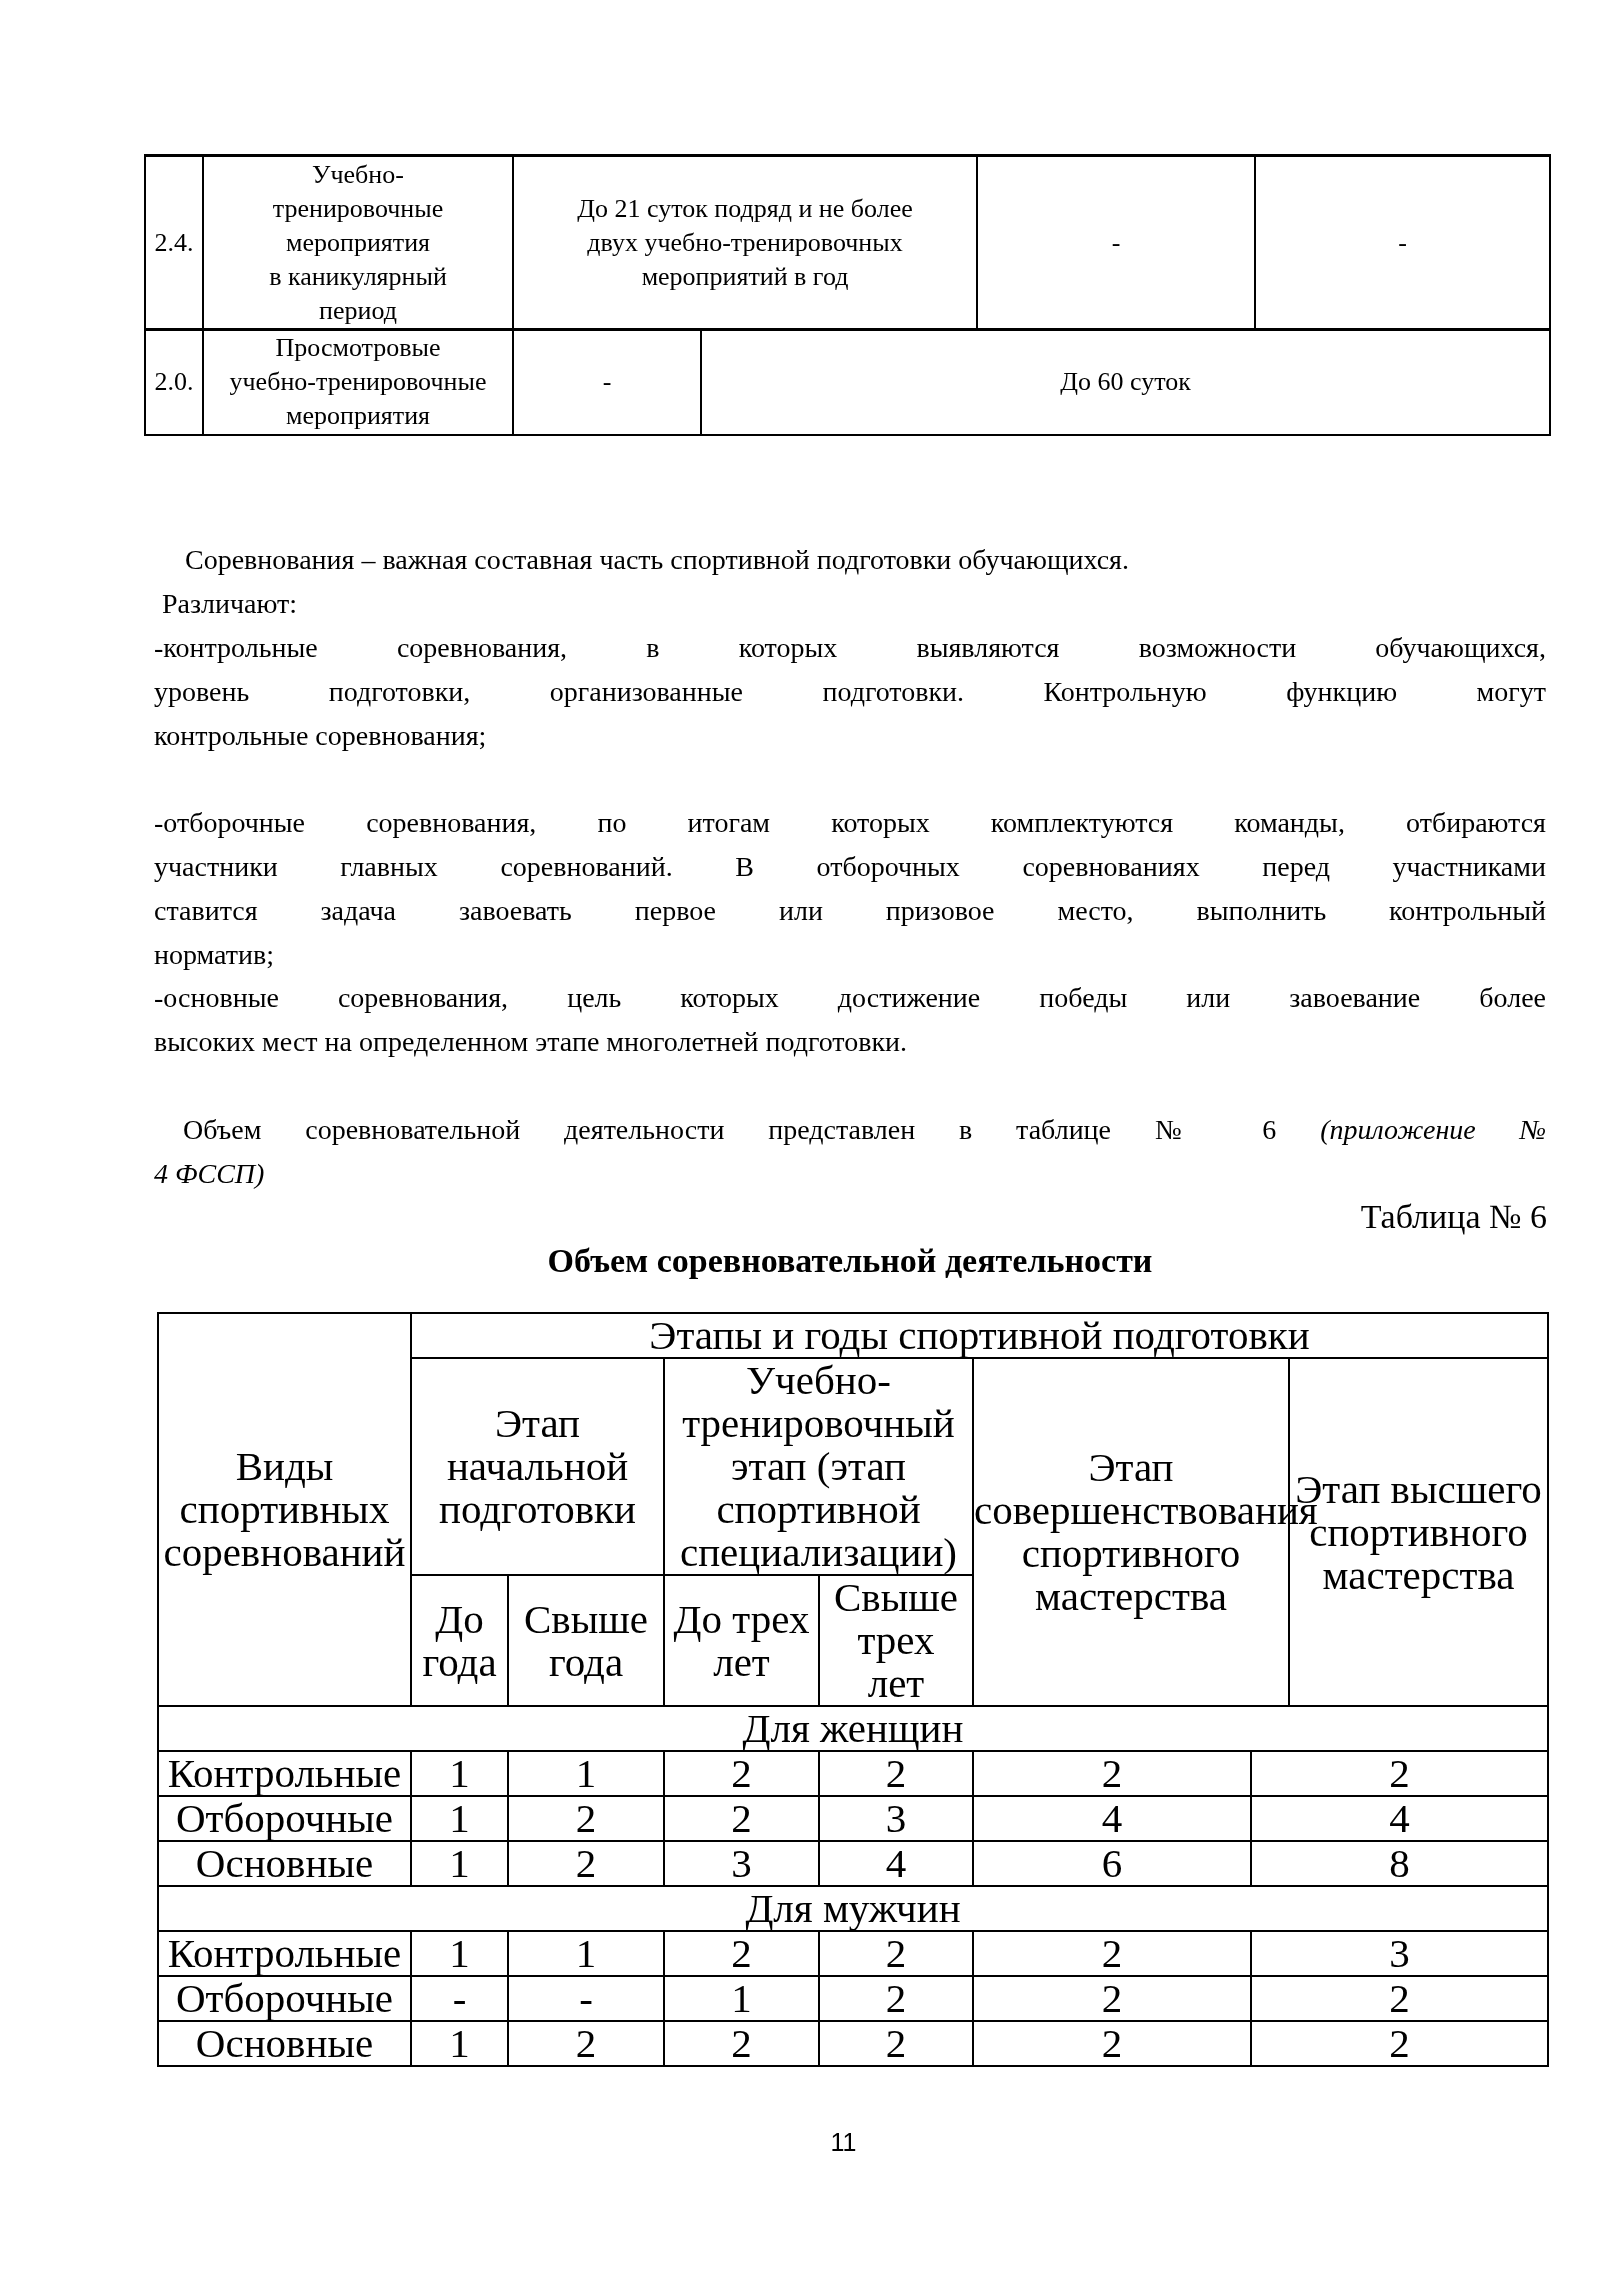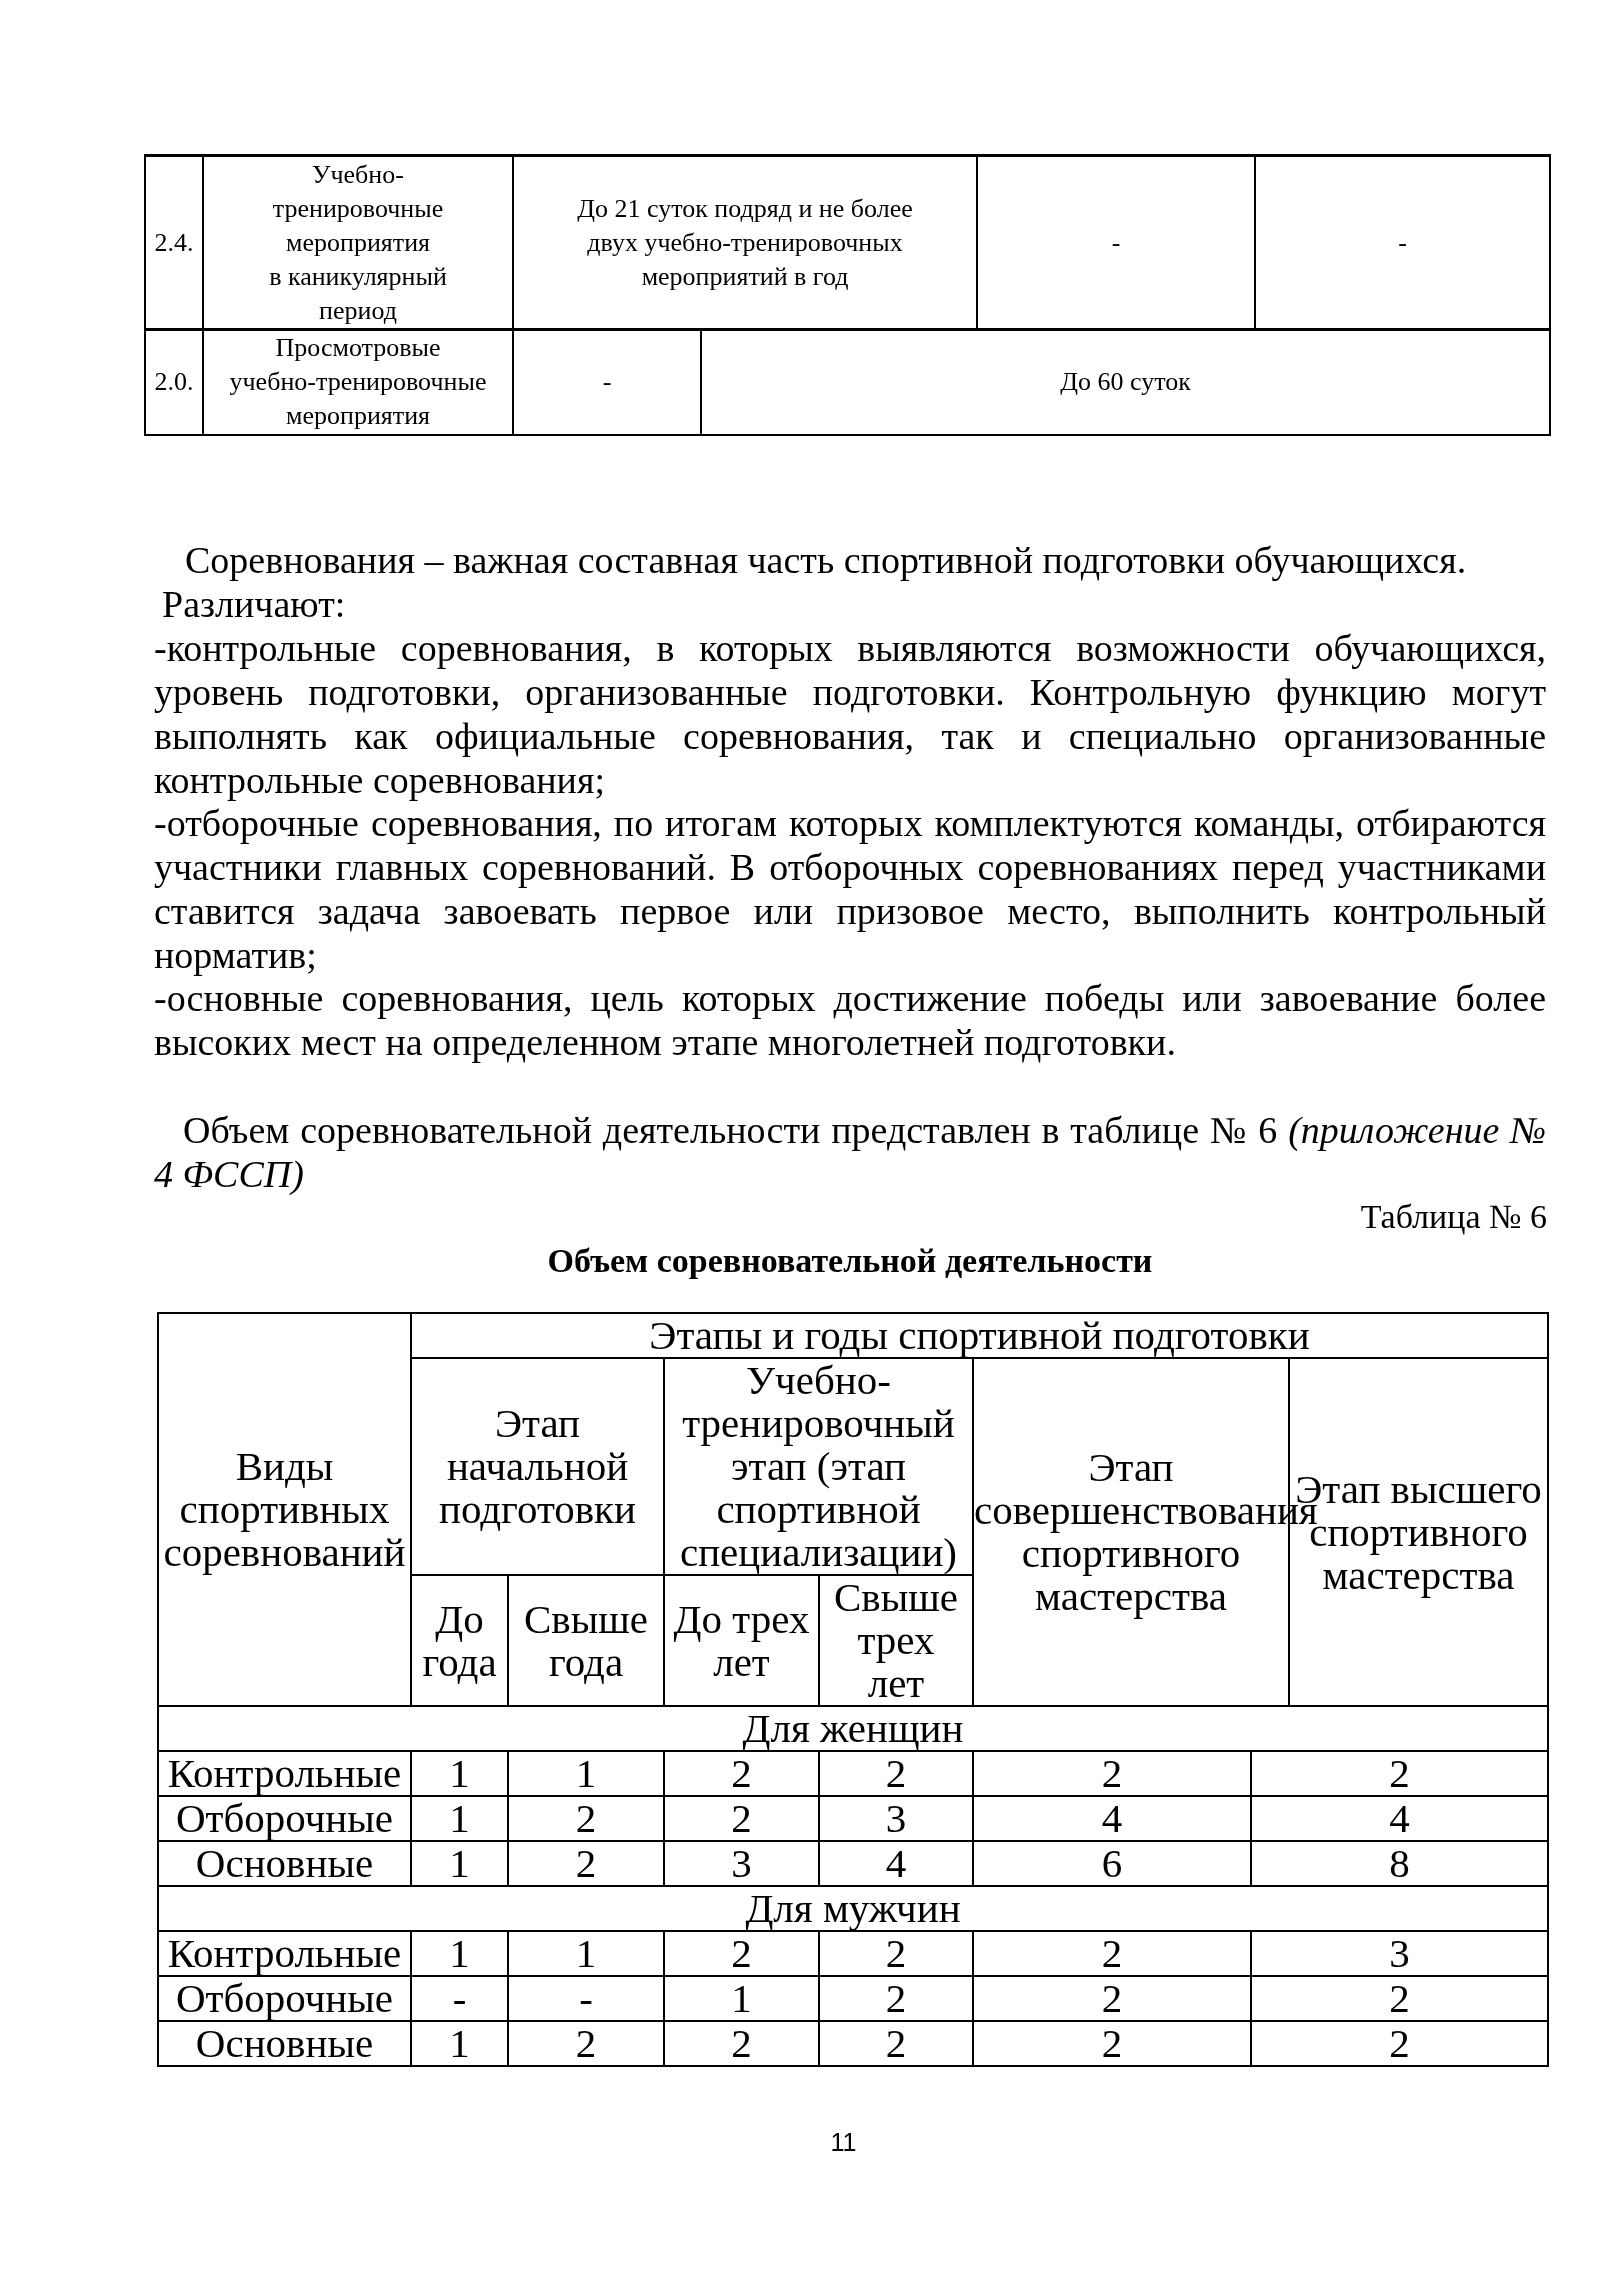--- a/index.html
+++ b/index.html
@@ -3,21 +3,21 @@
 <meta charset="utf-8">
 <style>
   html,body{margin:0;padding:0;background:#fff;}
   body{width:1623px;height:2295px;position:relative;overflow:hidden;font-family:"Liberation Serif","DejaVu Serif",serif;color:#000;}
   .abs{position:absolute;}
   table{border-collapse:collapse;position:absolute;table-layout:fixed;}
   td{border:2.6px solid #000;padding:0;text-align:center;vertical-align:middle;font-family:"Liberation Serif",serif;}
   #t1 td{font-size:26px;line-height:34px;border-width:2px;}
   #t1 tr.thick td{border-top-width:3.9px;}
   #t2 td{font-size:41px;line-height:43px;border-radius:22px;}
-  .para{position:absolute;left:154px;width:1392px;font-size:38px;line-height:44px;text-align:justify;}
+  .para{position:absolute;left:154px;width:1392px;font-size:28px;line-height:44px;text-align:justify;}
   .para .line{display:block;text-align:justify;text-align-last:justify;}
   .para .line.last{text-align-last:left;}
   .center{text-align:center;}
   .bold{font-weight:bold;}
   .italic{font-style:italic;}
   .pagenum{position:absolute;left:811px;top:2128px;width:65px;text-align:center;font-family:Liberation Sans, sans-serif;font-size:25px;}
 </style>
 </head>
 <body>
 
@@ -60,21 +60,20 @@
   </tr>
 </tbody>
   </table>
 
 <div class="para" style="top:538px;text-indent:31px;">Соревнования – важная составная часть спортивной подготовки обучающихся.</div>
 <div class="para" style="top:582px;left:162px;">Различают:</div>
 
 <div class="para" style="top:626px;">
   <span class="line">-контрольные соревнования, в которых выявляются возможности обучающихся,</span>
   <span class="line">уровень подготовки, организованные подготовки. Контрольную функцию могут</span>
-  <span class="line">выполнять как официальные соревнования, так и специально организованные</span>
   <span class="line last">контрольные соревнования;</span>
 </div>
 
 <div class="para" style="top:801px;">
   <span class="line">-отборочные соревнования, по итогам которых комплектуются команды, отбираются</span>
   <span class="line">участники главных соревнований. В отборочных соревнованиях перед участниками</span>
   <span class="line">ставится задача завоевать первое или призовое место, выполнить контрольный</span>
   <span class="line last">норматив;</span>
 </div>
 

